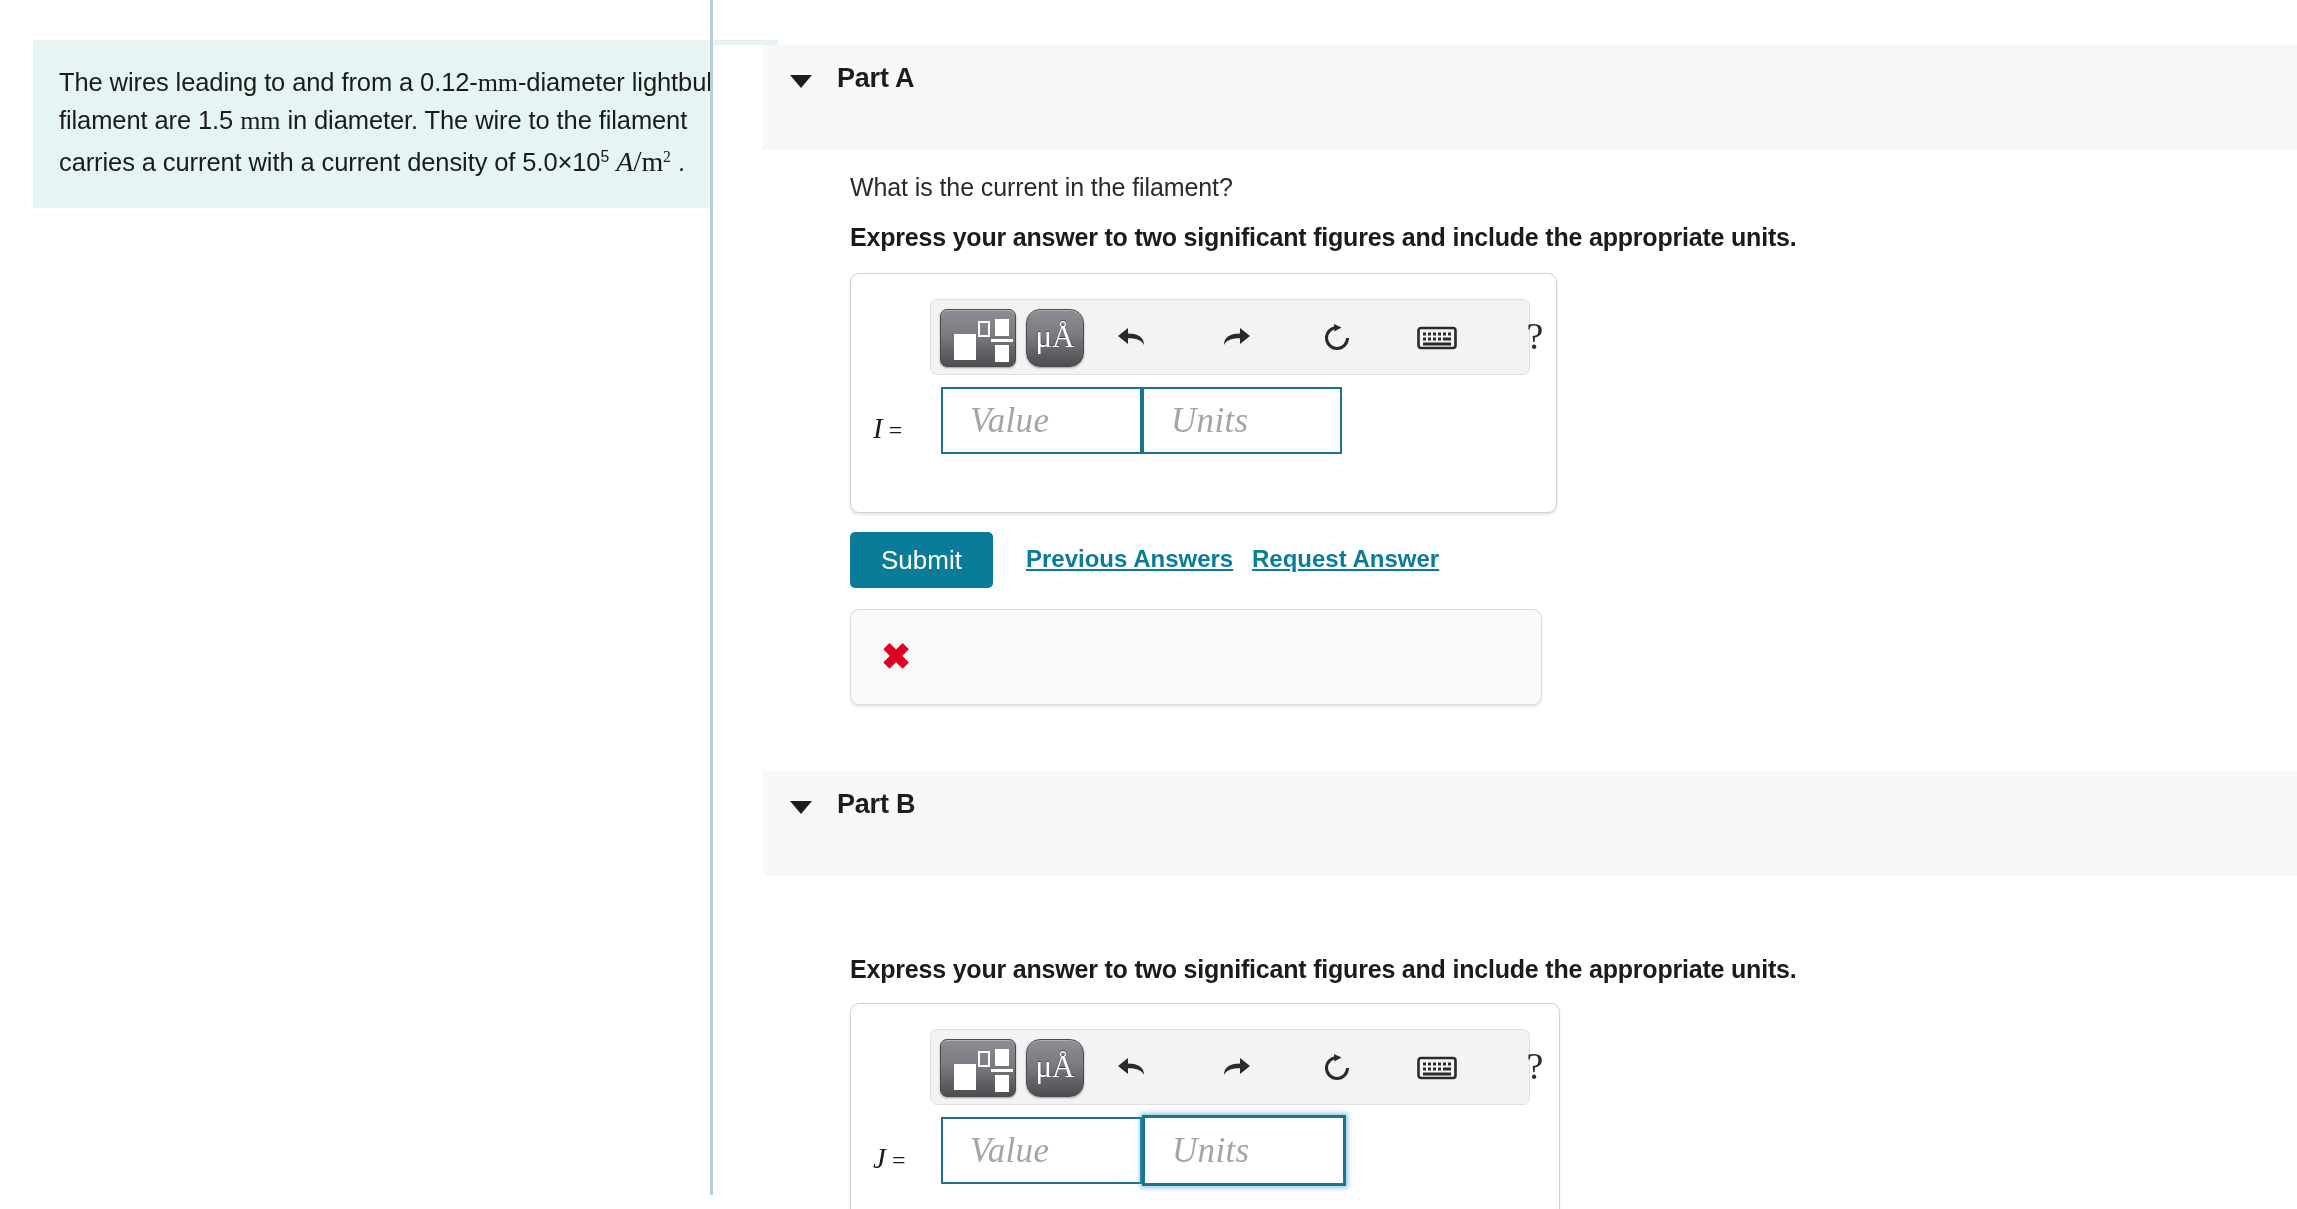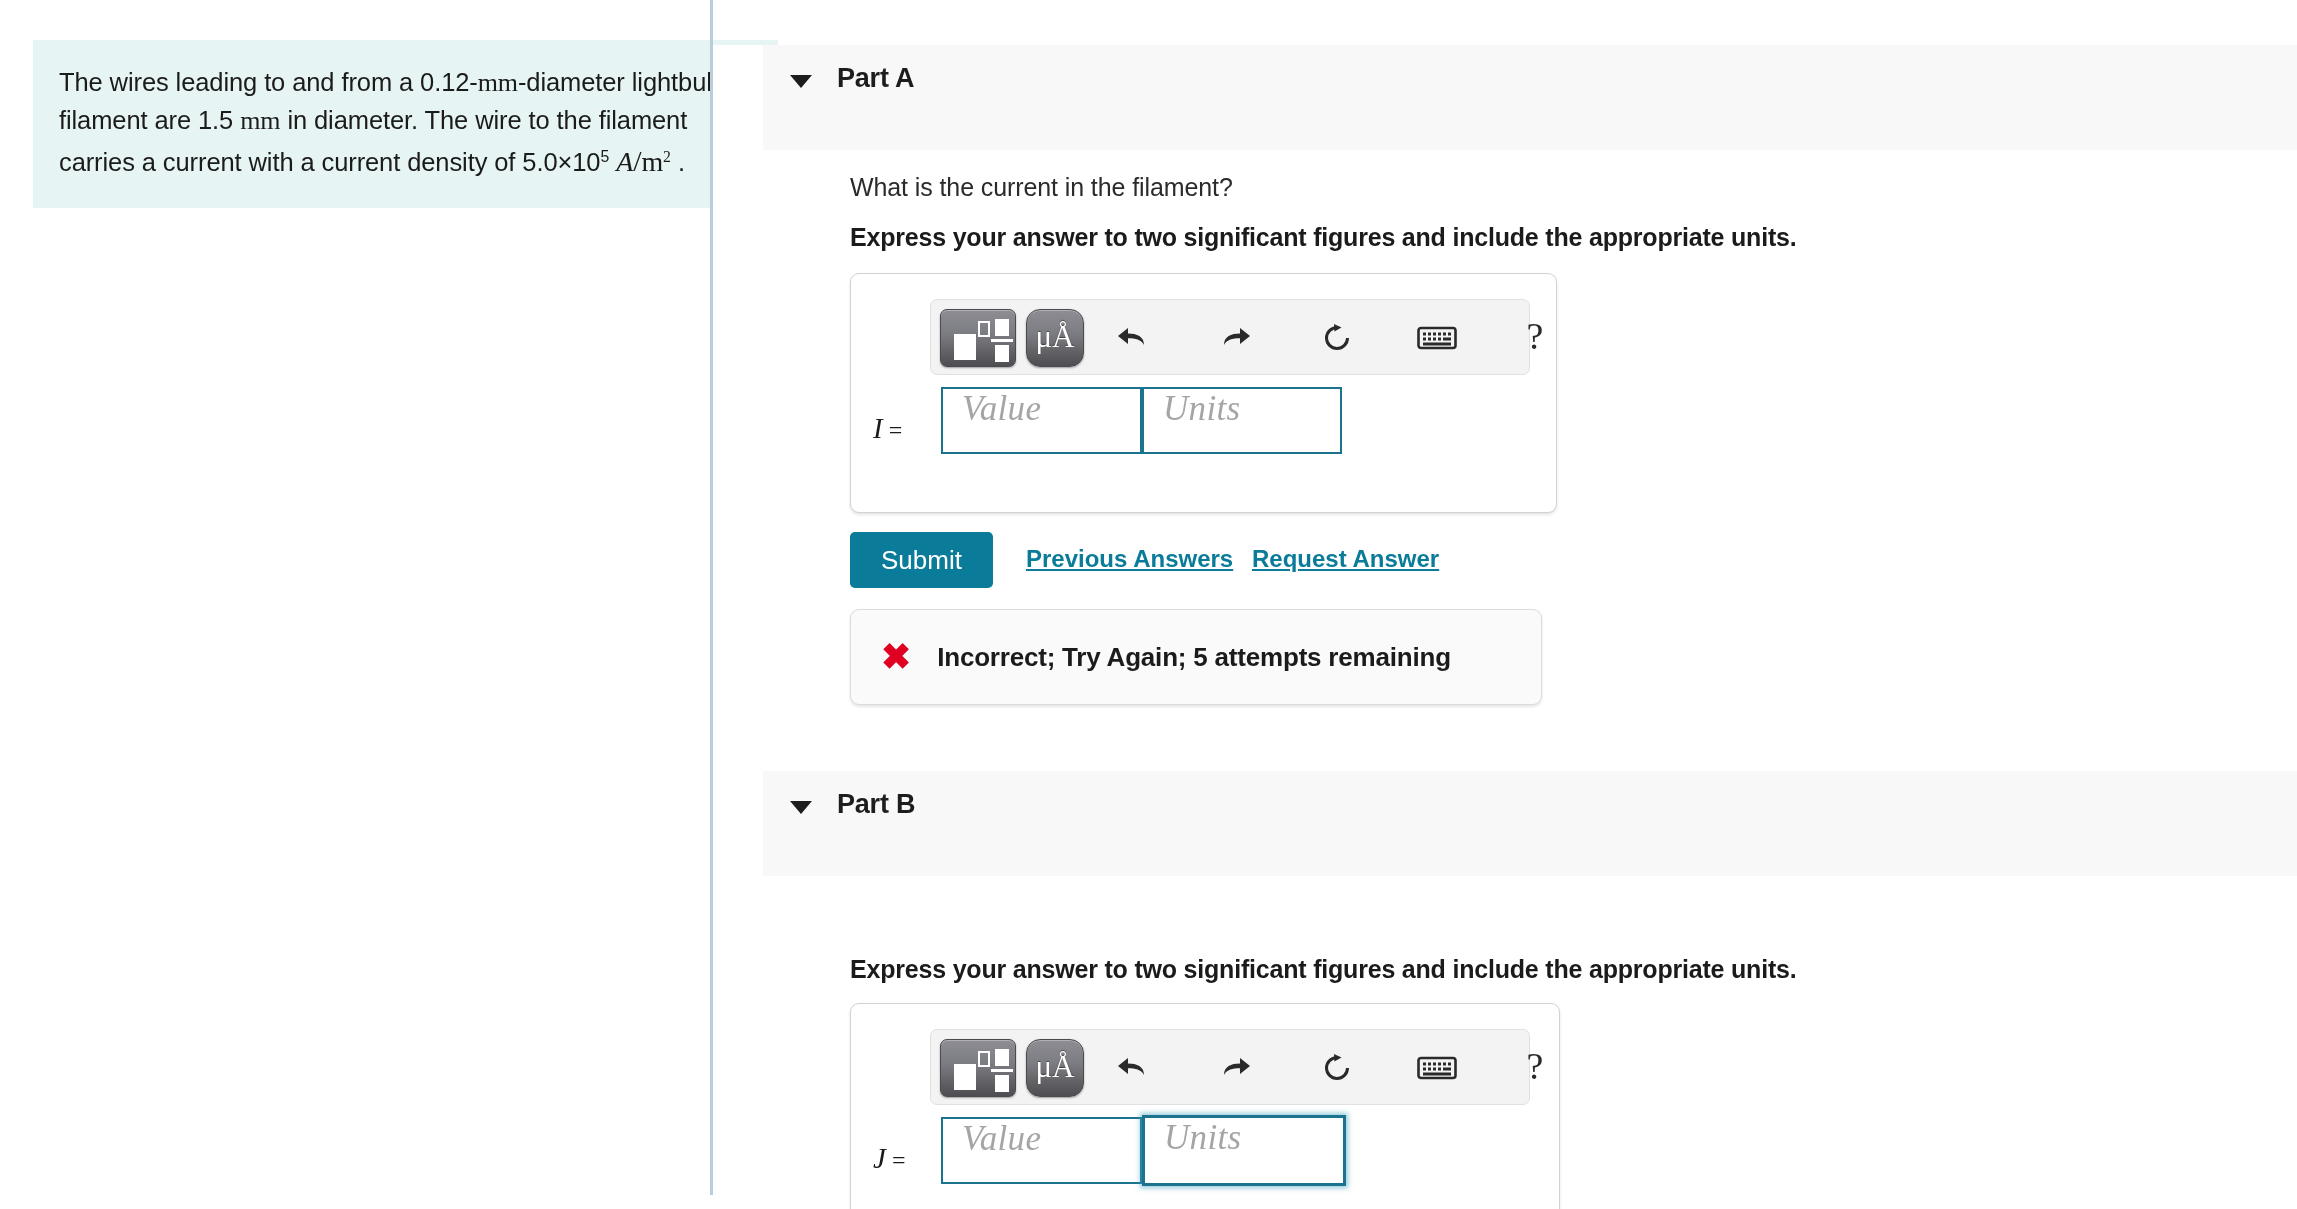--- a/index.html
+++ b/index.html
@@ -230,21 +230,22 @@
   }
   .eq-label i { font-style: italic; }
   .eq-label .eqs { font-style: normal; font-size: 24px; }
 
   .field {
     position: absolute;
     box-sizing: border-box;
     background: #ffffff;
     border: 2px solid #1a7490;
     display: flex;
-    padding-left: 19px;
+    align-items: center;
+    padding-left: 27px;
   }
   .field.focused {
     border: 3px solid #1a7490;
     box-shadow: 0 0 5px 2px rgba(64,158,189,0.55);
     z-index: 3;
   }
   .field .ph {
     font-family: "Liberation Serif", serif;
     font-style: italic;
     font-size: 35px;
@@ -403,21 +404,20 @@
     </div>
 
     <div class="submit-btn" style="left:137px; top:487px; width:143px; height:56px;">
       <span style="display:block;width:100%;height:100%;display:flex;align-items:center;justify-content:center;">Submit</span>
     </div>
     <div class="alink" style="left:313px; top:500px;">Previous Answers</div>
     <div class="alink" style="left:539px; top:500px;">Request Answer</div>
 
     <div class="feedback" style="left:137px; top:564px; width:692px; height:96px;">
       <span class="x-mark">✖</span>
-      <span class="feedback-text">Incorrect; Try Again; 5 attempts remaining</span>
     </div>
 
     <div class="part-header" style="top:726px;">
       <span class="caret"></span>
       <span class="part-title">Part B</span>
     </div>
 
     <div class="q-bold" style="left:137px; top:910px;">Express your answer to two significant figures and include the appropriate units.</div>
 
     <div class="answer-box" style="left:137px; top:958px; width:710px; height:240px;">

